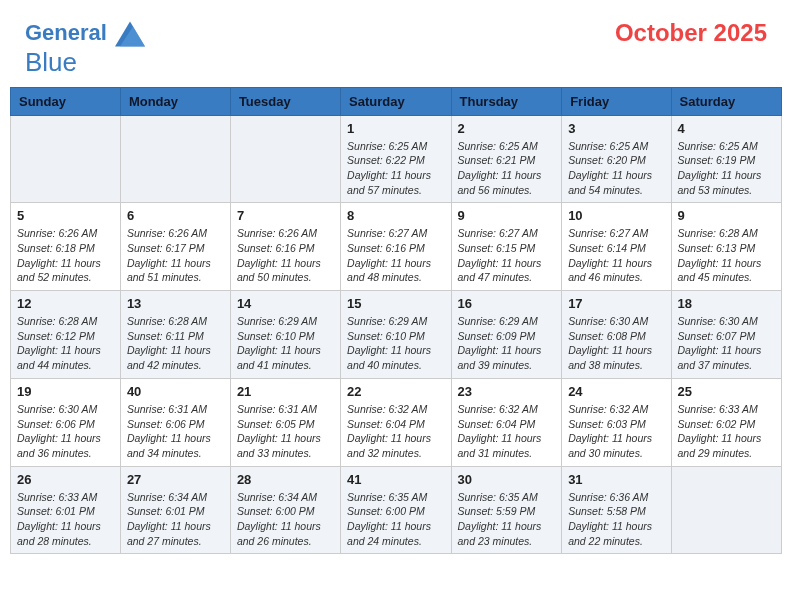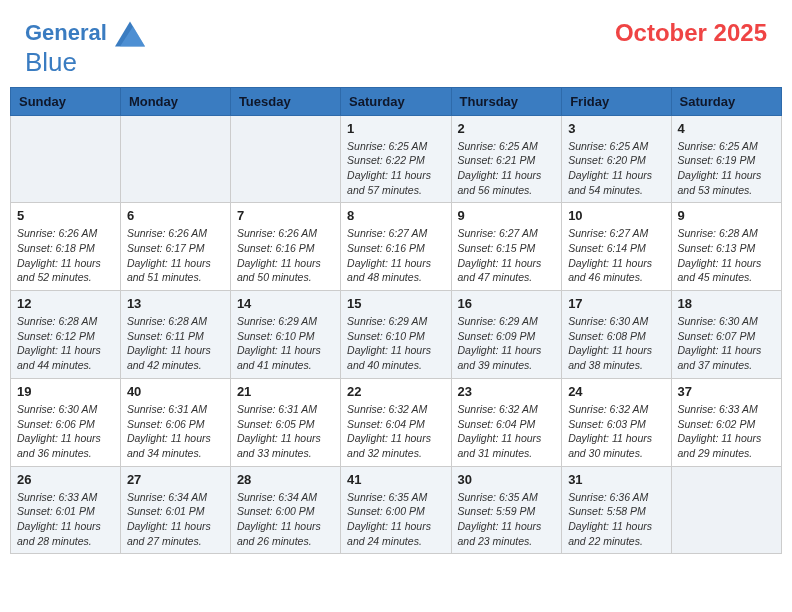--- a/index.html
+++ b/index.html
@@ -268,21 +268,21 @@
 Sunset: 6:04 PM
 Daylight: 11 hours and 31 minutes.</div>
         </td>
         <td>
           <span class="day-number">24</span>
           <div class="day-info" style="white-space: pre-line;">Sunrise: 6:32 AM
 Sunset: 6:03 PM
 Daylight: 11 hours and 30 minutes.</div>
         </td>
         <td>
-          <span class="day-number">37</span>
+          <span class="day-number">25</span>
           <div class="day-info" style="white-space: pre-line;">Sunrise: 6:33 AM
 Sunset: 6:02 PM
 Daylight: 11 hours and 29 minutes.</div>
         </td>
       </tr>
       <tr class="row-shaded">
         <td>
           <span class="day-number">26</span>
           <div class="day-info" style="white-space: pre-line;">Sunrise: 6:33 AM
 Sunset: 6:01 PM

